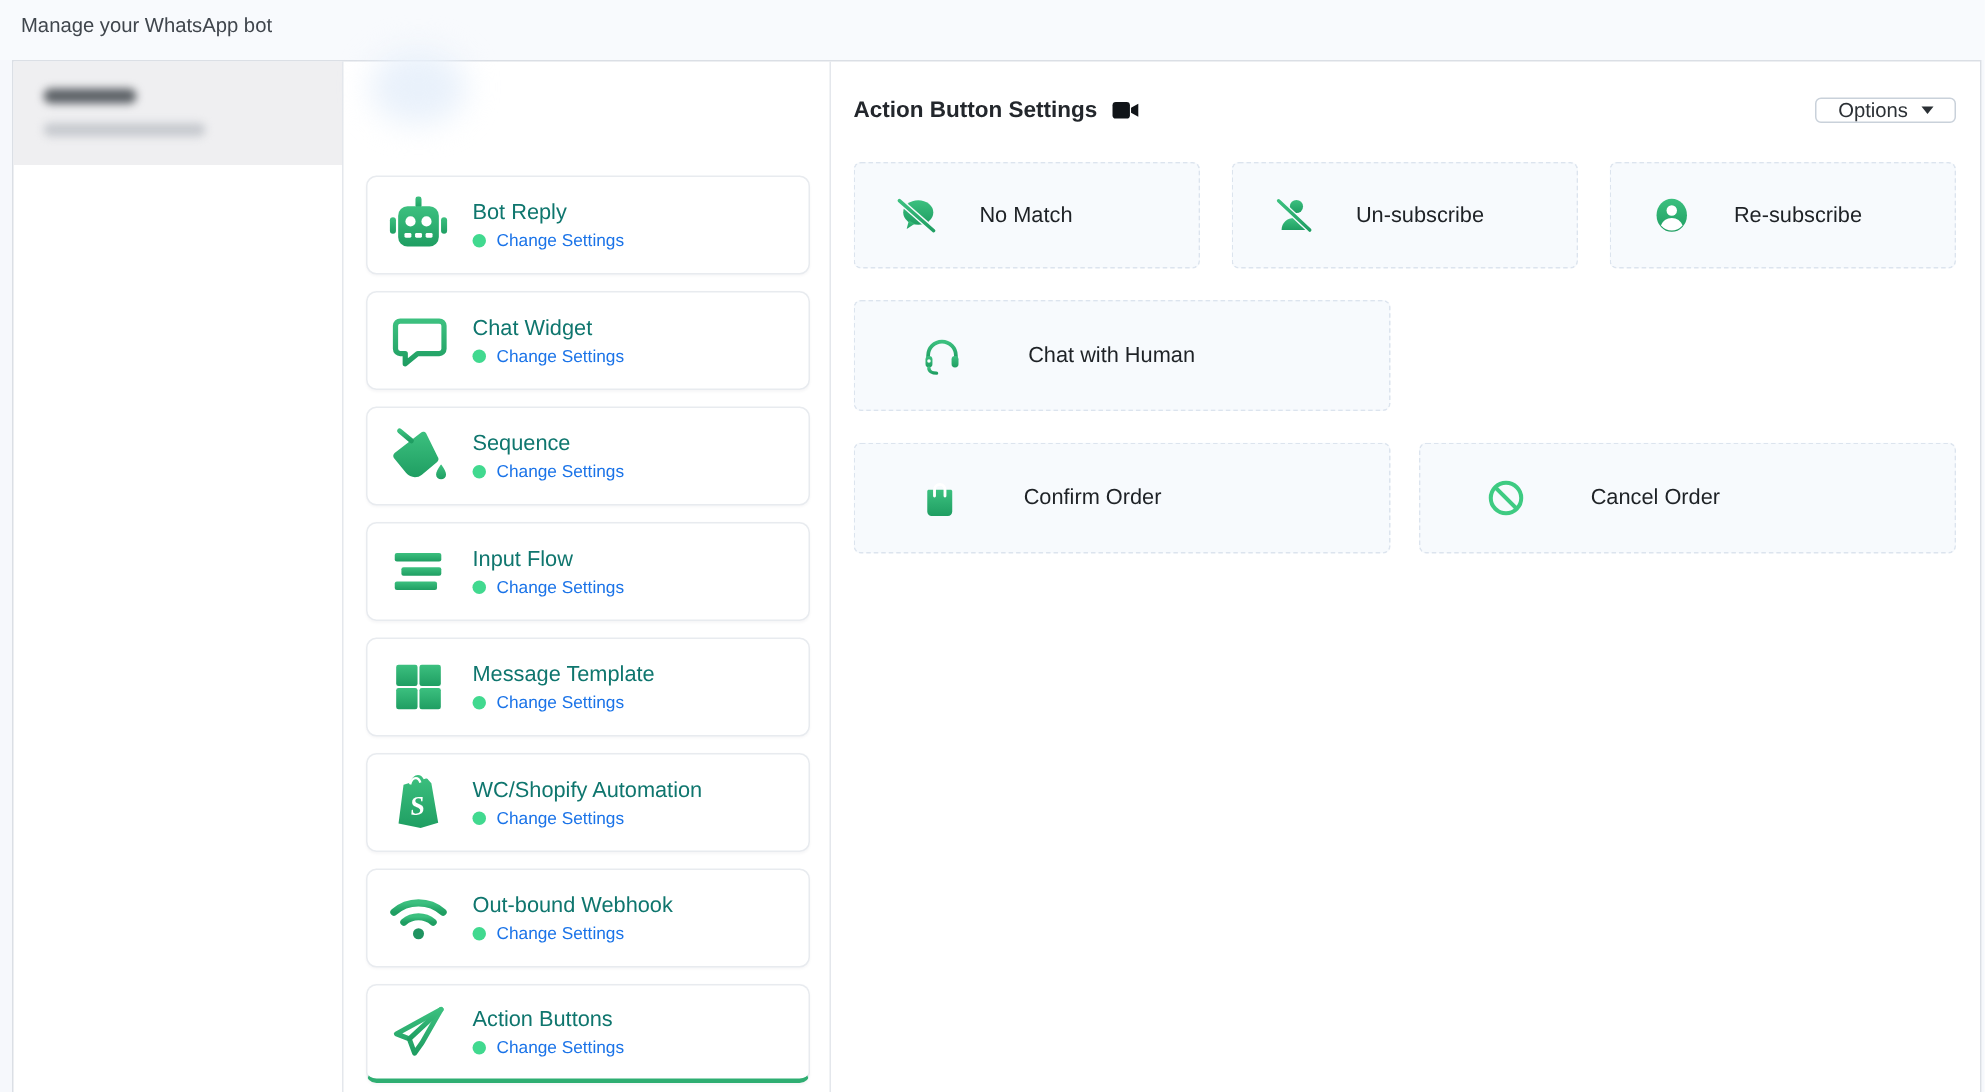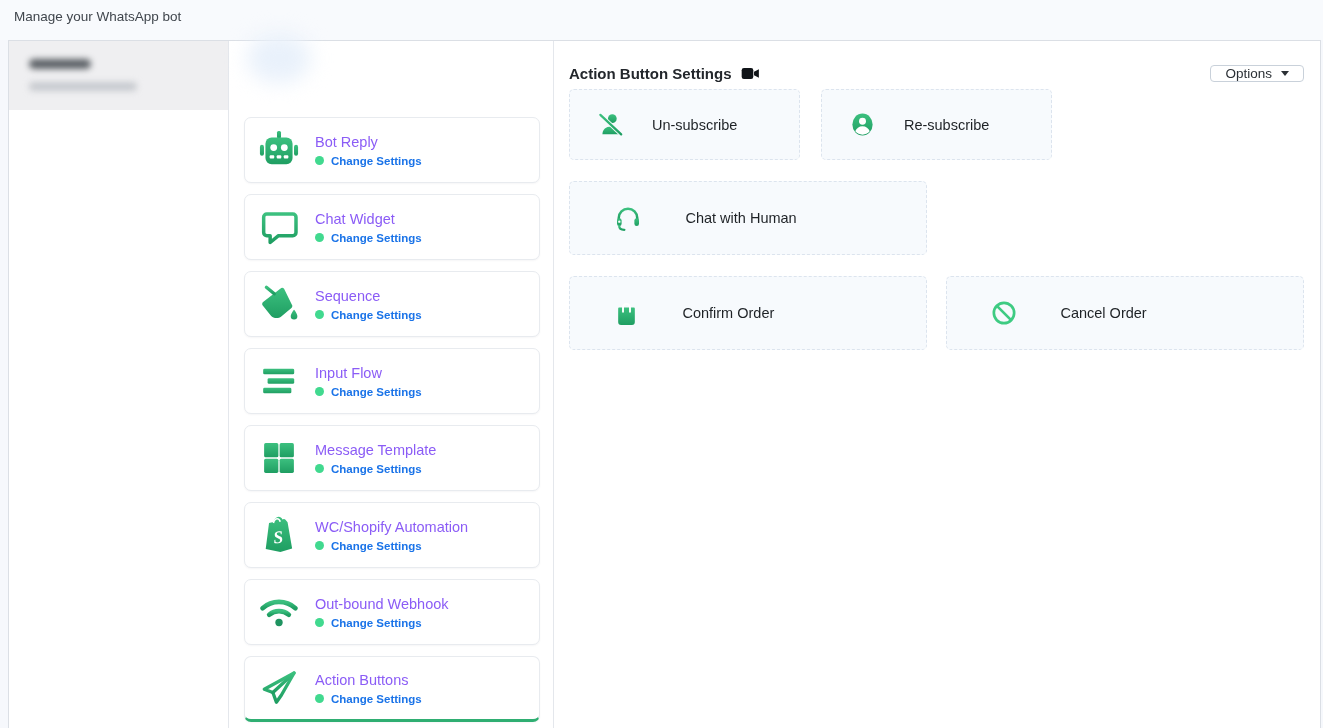--- a/index.html
+++ b/index.html
@@ -36,28 +36,28 @@
   
   .feature-col { width:325px; flex:none; border-right:1px solid #e4e7ec; position:relative; padding:76px 13px 0 15px; }
   .blob { position:absolute; top:-8px; left:18px; width:64px; height:50px; background:#e9f1fb; border-radius:50%; filter:blur(10px); }
   .feature-card {
     height:66px; border:1px solid #e8ebef; border-radius:7px; background:#fff;
     display:flex; align-items:center; padding:0 10px 0 11px; margin-bottom:11px;
     box-shadow:0 1px 2px rgba(16,24,40,.04);
   }
   .feature-card.active { border-bottom:3px solid #2fae72; }
   .f-icon { width:46px; height:46px; flex:none; display:flex; align-items:center; justify-content:center; margin-right:13px; }
-  .f-title { font-size:14.5px; color:#8b5cf6; margin-bottom:5px; }
+  .f-title { font-size:14.5px; color:#0f766e; margin-bottom:5px; }
   .f-sub { display:flex; align-items:center; gap:7px; }
   .dot { width:9px; height:9px; border-radius:50%; background:#41d98f; flex:none; }
-  .cs-link { font-size:11.5px; font-weight:bold; color:#1a73e8; cursor:pointer; }
+  .cs-link { font-size:11.5px; font-weight:normal; color:#1a73e8; cursor:pointer; }
 
   
   .action-panel { flex:1; padding:17px 16px 0 15px; }
-  .ap-head { display:flex; justify-content:space-between; align-items:center; height:31px; }
+  .ap-head { display:flex; justify-content:space-between; align-items:center; height:31px; margin-bottom:19px; }
   .ap-title-wrap { display:flex; align-items:center; gap:10px; }
   .ap-title { font-size:15px; font-weight:bold; color:#23272c; }
   .options-btn {
     display:flex; align-items:center; gap:9px; padding:0 14px; height:17px;
     border:1px solid #c9d1da; border-radius:4px; background:#fff;
     font-size:13.5px; color:#2b3035; cursor:pointer; font-family:"Liberation Sans", sans-serif;
   }
   .caret { width:0; height:0; border-left:4px solid transparent; border-right:4px solid transparent; border-top:5px solid #2b3035; }
   .ab-grid1 { display:grid; grid-template-columns:repeat(3,1fr); gap:21px; margin-bottom:21px; }
   .ab-grid2 { display:grid; grid-template-columns:repeat(2,1fr); gap:19px; margin-bottom:21px; }
@@ -250,20 +250,31 @@
       </span>
       <button class="options-btn">
         <span>Options</span>
         <span class="caret"></span>
       </button>
     </div>
 
     <div class="ab-grid1">
       <div class="action-card">
         <span class="a-icon">
+          <svg viewBox="0 0 24 24" width="28" height="28">
+            <ellipse cx="13" cy="10" rx="8.6" ry="7" fill="url(#gg)"></ellipse>
+            <path d="M7.6 14.5 6.4 19.4l4.6-3z" fill="url(#gg)"></path>
+            <line x1="2.2" y1="3.2" x2="21.8" y2="20.4" stroke="#f7fafd" stroke-width="3.6"></line>
+            <line x1="2.2" y1="3.2" x2="21.8" y2="20.4" stroke="url(#gg)" stroke-width="2" stroke-linecap="round"></line>
+          </svg>
+        </span>
+        <span class="a-label">No Match</span>
+      </div>
+      <div class="action-card">
+        <span class="a-icon">
           <svg viewBox="0 0 24 24" width="27" height="27">
             <circle cx="13.6" cy="6.8" r="3.9" fill="url(#gg)"></circle>
             <path d="M4.8 20.7c0-4.3 3.3-7 7.5-7s7.5 2.7 7.5 7z" fill="url(#gg)"></path>
             <line x1="3" y1="3.4" x2="21.5" y2="20.8" stroke="#f7fafd" stroke-width="3.6"></line>
             <line x1="3" y1="3.4" x2="21.5" y2="20.8" stroke="url(#gg)" stroke-width="2" stroke-linecap="round"></line>
           </svg>
         </span>
         <span class="a-label">Un-subscribe</span>
       </div>
       <div class="action-card">

